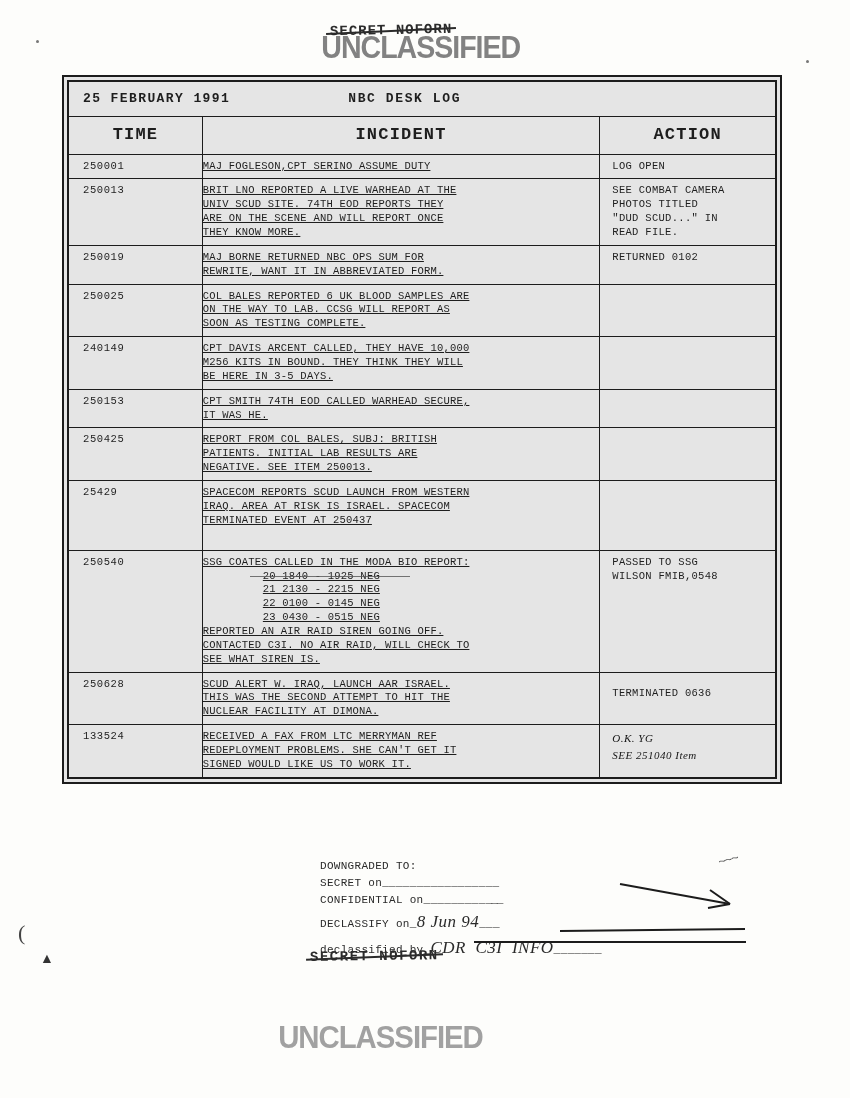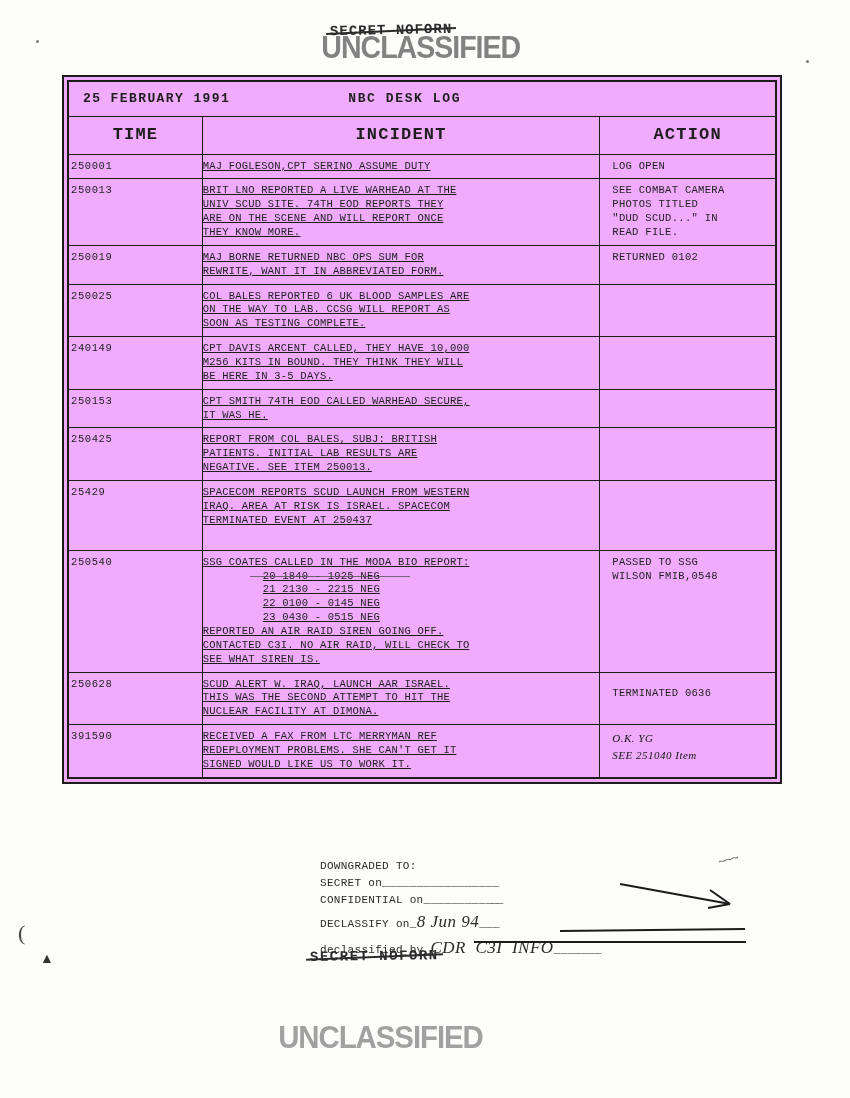--- a/index.html
+++ b/index.html
@@ -86,21 +86,21 @@
   }
 
   
   .log-table {
     position: absolute;
     left: 62px;
     top: 75px;
     width: 720px;
     border: 2px solid #1c1c1c;
     box-sizing: border-box;
-    background: #f0abfc;
+    background: #e5e5e5;
   }
   .log-table .inner {
     border: 1px solid #1c1c1c;
     margin: 3px;
   }
   table {
     border-collapse: collapse;
     width: 100%;
     font-family: "Liberation Mono", monospace;
   }
@@ -133,21 +133,21 @@
     display: inline-block;
     margin-left: 118px;
     letter-spacing: 1.6px;
   }
   col.c-time  { width: 128px; }
   col.c-inc   { width: 380px; }
   col.c-act   { width: 168px; }
 
   td.time {
     text-align: left;
-    padding-left: 2px;
+    padding-left: 14px;
     white-space: nowrap;
     letter-spacing: .6px;
   }
   td.incident { padding-left: 0; white-space: pre-line; text-decoration: underline; }
   td.action   { padding-left: 12px; white-space: pre-line; letter-spacing: .3px; }
 
   .bio-lines {
     display: block;
     margin-left: 60px;
     white-space: pre-line;
@@ -358,21 +358,21 @@
 
           <tr>
             <td class="time">250628</td>
             <td class="incident">SCUD ALERT W. IRAQ, LAUNCH AAR ISRAEL.
 THIS WAS THE SECOND ATTEMPT TO HIT THE
 NUCLEAR FACILITY AT DIMONA.</td>
             <td class="action" style="padding-top:14px">TERMINATED 0636</td>
           </tr>
 
           <tr>
-            <td class="time">391590</td>
+            <td class="time">133524</td>
             <td class="incident">RECEIVED A FAX FROM LTC MERRYMAN REF
 REDEPLOYMENT PROBLEMS.  SHE CAN'T GET IT
 SIGNED WOULD LIKE US TO WORK IT.</td>
             <td class="action"><span class="handwritten">O.K. YG
 SEE 251040 Item</span></td>
           </tr>
         </tbody>
       </table>
     </div>
   </div>

